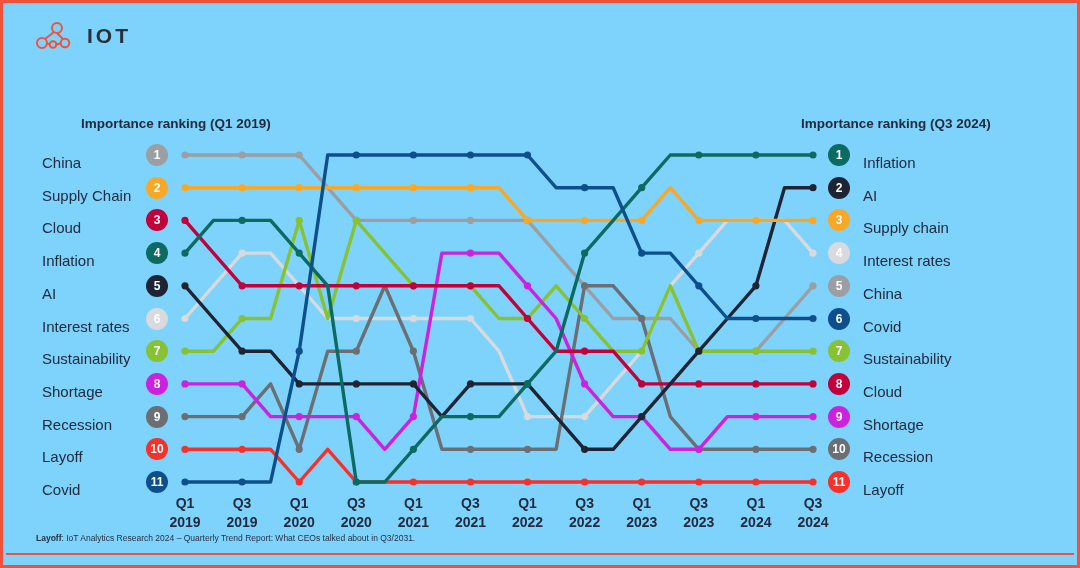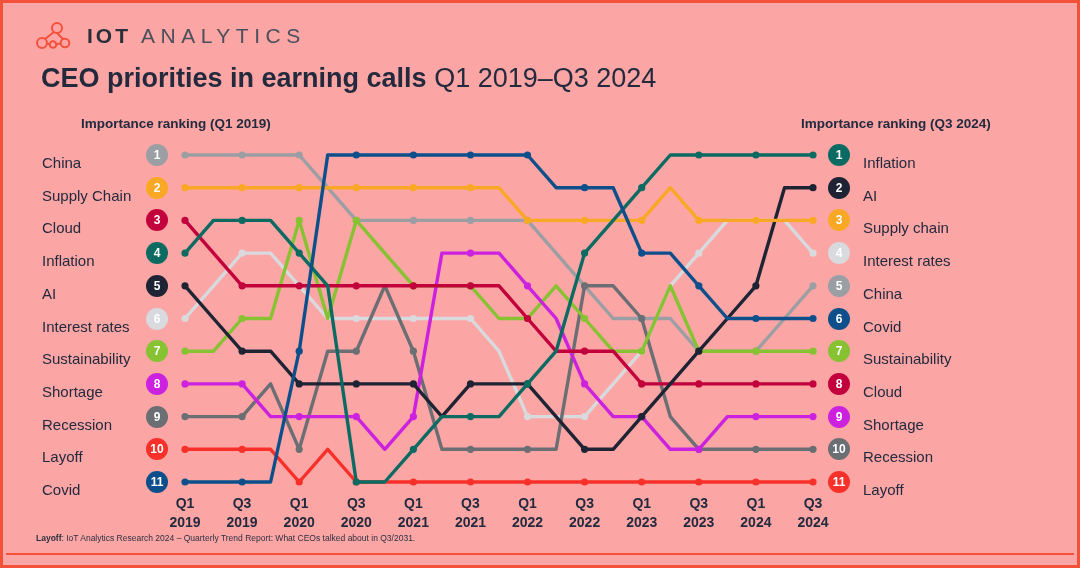--- a/index.html
+++ b/index.html
@@ -7,21 +7,21 @@
     width:1080px;height:568px;
     font-family:"Liberation Sans","DejaVu Sans",sans-serif;
     background:#ffffff;
     overflow:hidden;
   }
   #page{
     position:relative;
     width:1080px;height:568px;
     box-sizing:border-box;
     border:3px solid #f4513b;
-    background:#fca5a5;
+    background:#7dd3fc;
   }
   
   .logo-wrap{
     position:absolute;left:30px;top:18px;
     display:flex;align-items:center;gap:10px;
   }
   .logo-mark{width:44px;height:30px;}
   .logo-iot{
     font-size:21px;font-weight:bold;color:#2b2f3a;
     letter-spacing:3px;
@@ -97,28 +97,23 @@
       <circle cx="9" cy="22" r="5" fill="none" stroke="#f4513b" stroke-width="2"></circle>
       <circle cx="20" cy="23.5" r="3.3" fill="none" stroke="#f4513b" stroke-width="2"></circle>
       <circle cx="32" cy="22" r="4.3" fill="none" stroke="#f4513b" stroke-width="2"></circle>
       <circle cx="24" cy="7" r="5" fill="none" stroke="#f4513b" stroke-width="2"></circle>
       <line x1="12" y1="18" x2="21" y2="11" stroke="#f4513b" stroke-width="2"></line>
       <line x1="24" y1="12" x2="30" y2="18" stroke="#f4513b" stroke-width="2"></line>
       <line x1="13" y1="22.5" x2="17" y2="23.2" stroke="#f4513b" stroke-width="2"></line>
       <line x1="23" y1="23.2" x2="28" y2="22.5" stroke="#f4513b" stroke-width="2"></line>
     </svg>
     <span class="logo-iot">IOT</span>
-    <span class="logo-analytics">ANALYTICS</span>
   </div>
 
 
-  <div class="title">
-    <span class="b">CEO priorities in earning calls</span>
-    <span class="r">Q1 2019–Q3 2024</span>
-  </div>
 
   <div class="col-head left">Importance ranking (Q1 2019)</div>
   <div class="col-head right">Importance ranking (Q3 2024)</div>
 
   <div id="left-labels">
       <div class="lbl" style="left: 39px; top: 143px;">China</div>
       <div class="badge" style="left: 143px; top: 141px; background: rgb(155, 158, 163);">1</div>
       <div class="lbl" style="left: 39px; top: 175.7px;">Supply Chain</div>
       <div class="badge" style="left: 143px; top: 173.7px; background: rgb(249, 168, 37);">2</div>
       <div class="lbl" style="left: 39px; top: 208.4px;">Cloud</div>

